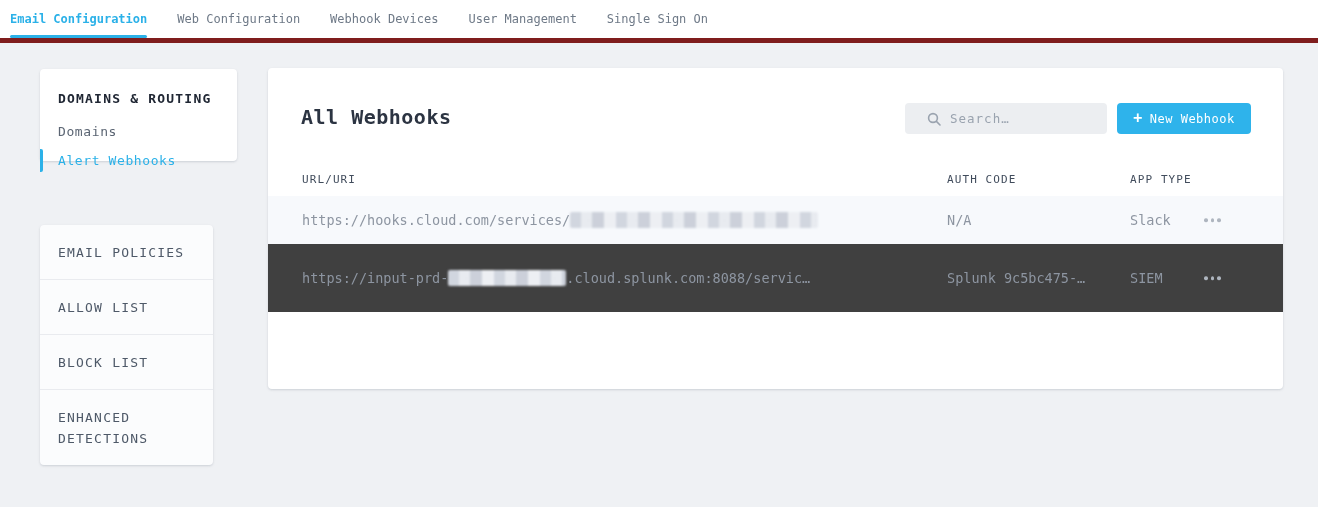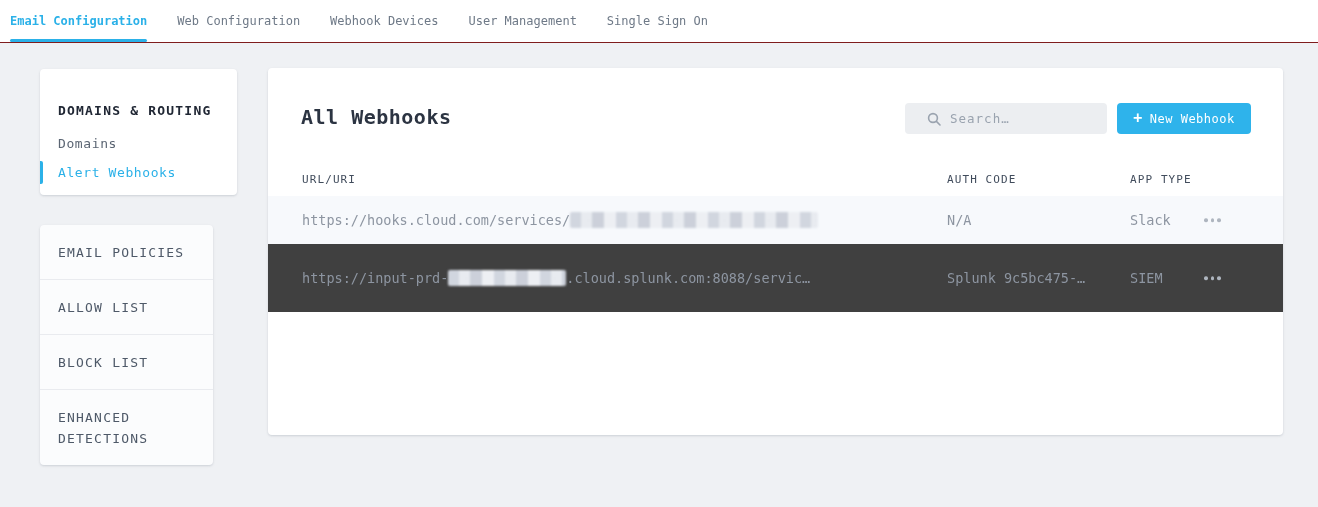--- a/index.html
+++ b/index.html
@@ -8,42 +8,42 @@
     position:relative;
     background:#eff1f4;
     font-family:"DejaVu Sans Mono","Liberation Mono",monospace;
     overflow:hidden;
     -webkit-font-smoothing:antialiased;
   }
 
   
   .topnav {
     position:absolute; left:0; top:0; width:1318px; height:43px;
-    background:#ffffff; border-bottom:1px solid #7f1d1d;
+    background:#ffffff; border-bottom:5px solid #7f1d1d;
     display:flex; align-items:stretch; padding-left:10px;
   }
   .tab {
     position:relative; display:flex; align-items:center;
     margin-right:30px; font-size:12px; color:#6e7987; cursor:pointer;
     white-space:nowrap;
   }
   .tab.active { color:#2bb1e8; font-weight:bold; }
   .tab.active::after {
     content:""; position:absolute; left:0; right:0; bottom:0; height:3px;
     background:#2bb1e8; border-radius:2px;
   }
 
   
   .card {
     position:absolute; background:#ffffff; border-radius:4px;
     box-shadow:0 1px 3px rgba(25,35,55,0.10), 0 1px 2px rgba(25,35,55,0.06);
   }
 
   
-  .routing-card { left:40px; top:69px; width:197px; height:126px; padding-top:34px; }
+  .routing-card { left:40px; top:69px; width:197px; height:92px; padding-top:22px; }
   .routing-title {
     padding:0 18px; font-size:13px; font-weight:bold; letter-spacing:1.2px;
     color:#202734; margin-bottom:13px; white-space:nowrap;
   }
   .routing-item {
     position:relative; padding:5px 18px; font-size:13px; letter-spacing:0.6px;
     color:#5b6573; cursor:pointer; margin-top:4px; white-space:nowrap;
   }
   .routing-item.active { color:#2bb1e8; }
   .routing-item.active::before {
@@ -53,21 +53,21 @@
 
   
   .sections-card { left:40px; top:225px; width:173px; background:#fbfcfd; }
   .section-link {
     padding:17px 18px 16px 18px; font-size:13px; letter-spacing:1.2px;
     color:#4e5968; cursor:pointer; line-height:21px;
   }
   .section-link + .section-link { border-top:1px solid #e9ebef; }
 
   
-  .main-panel { left:268px; top:68px; width:1015px; height:367px; }
+  .main-panel { left:268px; top:68px; width:1015px; height:321px; }
   .page-title {
     position:absolute; left:33px; top:105px; font-size:20px; font-weight:bold;
     color:#2c3442; letter-spacing:0.5px; white-space:nowrap;
   }
   
   .main-panel .page-title { top:37px; }
 
   .search-box {
     position:absolute; left:637px; top:35px; width:202px; height:31px;
     background:#eceef1; border-radius:4px; display:flex; align-items:center;

